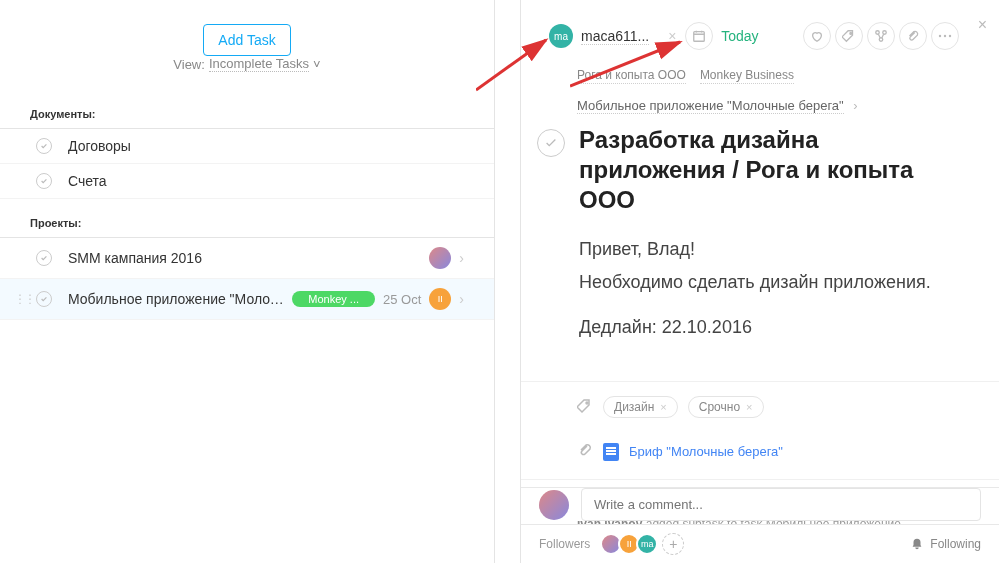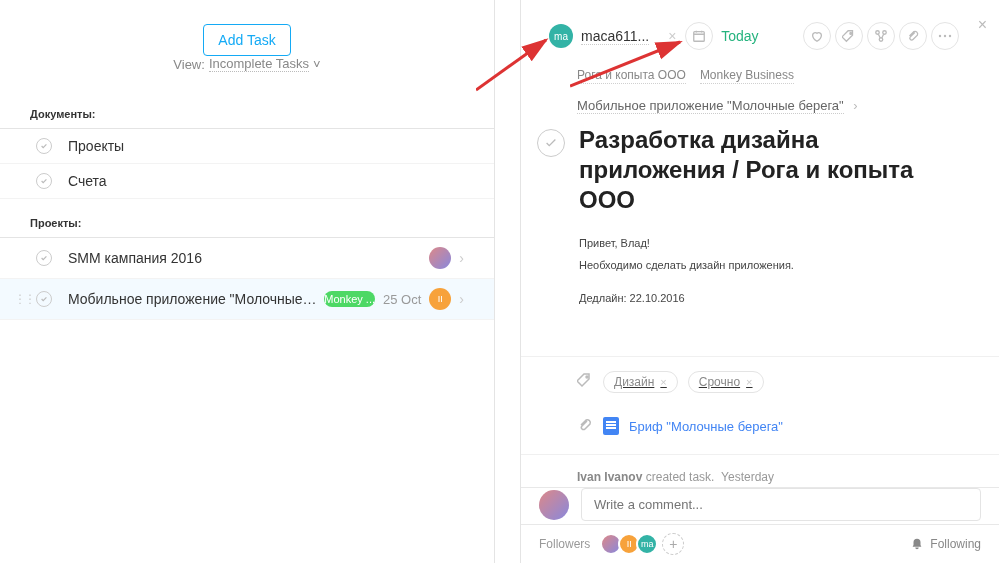--- a/index.html
+++ b/index.html
@@ -13,21 +13,21 @@
 .view-selector .dotted { border-bottom: 1px dotted #bbb; }
 
 .section-header { font-size: 11px; font-weight: 600; color: #333; padding: 10px 30px 8px 30px; border-bottom: 1px solid #e4e4e4; margin-top: 8px; }
 
 .task-row { display: flex; align-items: center; padding: 9px 30px 9px 36px; border-bottom: 1px solid #f3f3f3; cursor: pointer; position: relative; }
 .task-row.selected { background: #f3faff; }
 .task-row.selected::before { content: "⋮⋮"; position: absolute; left: 14px; color: #ccc; font-size: 12px; letter-spacing: -2px; }
 .check-circle { width: 16px; height: 16px; border: 1px solid #ccc; border-radius: 50%; margin-right: 16px; flex-shrink: 0; display: flex; align-items: center; justify-content: center; }
 .check-circle svg { width: 8px; height: 8px; }
 .task-name { flex: 1; white-space: nowrap; overflow: hidden; text-overflow: ellipsis; color: #333; }
-.tag-pill { background: #4dd865; color: #fff; font-size: 11px; padding: 2px 0; border-radius: 10px; margin-left: 6px; white-space: nowrap; }
+.tag-pill { background: #4dd865; color: #fff; font-size: 11px; padding: 2px 16px; border-radius: 10px; margin-left: 6px; white-space: nowrap; }
 .due-text { color: #999; font-size: 13px; margin-left: 8px; }
 .assignee-avatar { width: 22px; height: 22px; border-radius: 50%; margin-left: 8px; background: #ccc; flex-shrink: 0; }
 .assignee-avatar.orange { background: #f7a23b; color: #fff; font-size: 9px; display: flex; align-items: center; justify-content: center; }
 .assignee-avatar.photo { background: linear-gradient(135deg, #d88 0%, #88d 100%); }
 .row-chevron { margin-left: 8px; color: #ccc; }
 
 
 .right-panel { position: absolute; left: 520px; top: 0; right: 0; height: 563px; background: #fff; border-left: 1px solid #e4e4e4; }
 .detail-header { display: flex; align-items: center; padding: 22px 40px 12px 28px; position: relative; }
 .assignee-badge { width: 24px; height: 24px; border-radius: 50%; background: #33b3a6; color: #fff; font-size: 10px; display: flex; align-items: center; justify-content: center; margin-right: 8px; }
@@ -40,25 +40,25 @@
 .breadcrumbs { display: flex; gap: 14px; padding: 6px 0 6px 56px; font-size: 12px; color: #888; }
 .breadcrumbs span { border-bottom: 1px dotted #d0d0d0; padding-bottom: 1px; cursor: pointer; }
 .project-line { padding: 8px 0 4px 56px; font-size: 13px; color: #666; }
 .project-line .plink { border-bottom: 1px dotted #ccc; cursor: pointer; }
 .project-line .pchev { color: #bbb; margin-left: 6px; }
 
 .title-row { display: flex; align-items: flex-start; padding: 8px 28px 4px 16px; }
 .big-check { width: 28px; height: 28px; border: 1px solid #ccc; border-radius: 50%; margin-right: 14px; margin-top: 4px; flex-shrink: 0; display: flex; align-items: center; justify-content: center; }
 .task-title { font-size: 24px; font-weight: 700; color: #222; line-height: 1.25; }
 
-.desc-block { padding: 16px 40px 8px 58px; font-size: 11px; color: #444; line-height: 1.6; }
+.desc-block { padding: 16px 40px 8px 58px; font-size: 18px; color: #444; line-height: 1.6; }
 .desc-block p { margin-bottom: 4px; }
 .desc-block p.gap { margin-top: 16px; }
 
-.tags-row { display: flex; align-items: center; gap: 10px; padding: 14px 40px 14px 56px; border-top: 1px solid #f0f0f0; margin-top: 36px; text-decoration: underline; }
+.tags-row { display: flex; align-items: center; gap: 10px; padding: 14px 40px 14px 56px; border-top: 1px solid #f0f0f0; margin-top: 28px; }
 .tag-chip { border: 1px solid #e4e4e4; border-radius: 14px; padding: 3px 10px; font-size: 12px; color: #888; display: flex; align-items: center; gap: 6px; }
 .tag-chip .x { color: #ccc; font-size: 11px; cursor: pointer; }
 
 .attach-row { display: flex; align-items: center; gap: 10px; padding: 10px 40px 18px 56px; font-size: 13px; }
 .attach-row .doc-icon { width: 16px; height: 18px; background: #4285f4; border-radius: 2px; position: relative; }
 .attach-row .doc-icon::after { content: ""; position: absolute; left: 3px; top: 4px; right: 3px; height: 2px; background: #fff; box-shadow: 0 3px 0 #fff, 0 6px 0 #fff; }
 .attach-row a { color: #4285f4; text-decoration: none; }
 
 .activity { padding: 12px 40px 4px 56px; border-top: 1px solid #f0f0f0; font-size: 12px; color: #999; line-height: 1.8; overflow: hidden; max-height: 50px; }
 .activity b { color: #888; font-weight: 600; }
@@ -94,21 +94,21 @@
     </div>
   </div>
 
   <div class="section-header">Документы:</div>
   <div class="task-row">
     <span class="check-circle">
         <svg viewBox="0 0 10 10" class="icon-stroke">
           <path d="M2 5l2 2 4-4"></path>
         </svg>
       </span>
-    <span class="task-name">Проекты</span>
+    <span class="task-name">Договоры</span>
   </div>
   <div class="task-row">
     <span class="check-circle">
         <svg viewBox="0 0 10 10" class="icon-stroke">
           <path d="M2 5l2 2 4-4"></path>
         </svg>
       </span>
     <span class="task-name">Счета</span>
   </div>
 

